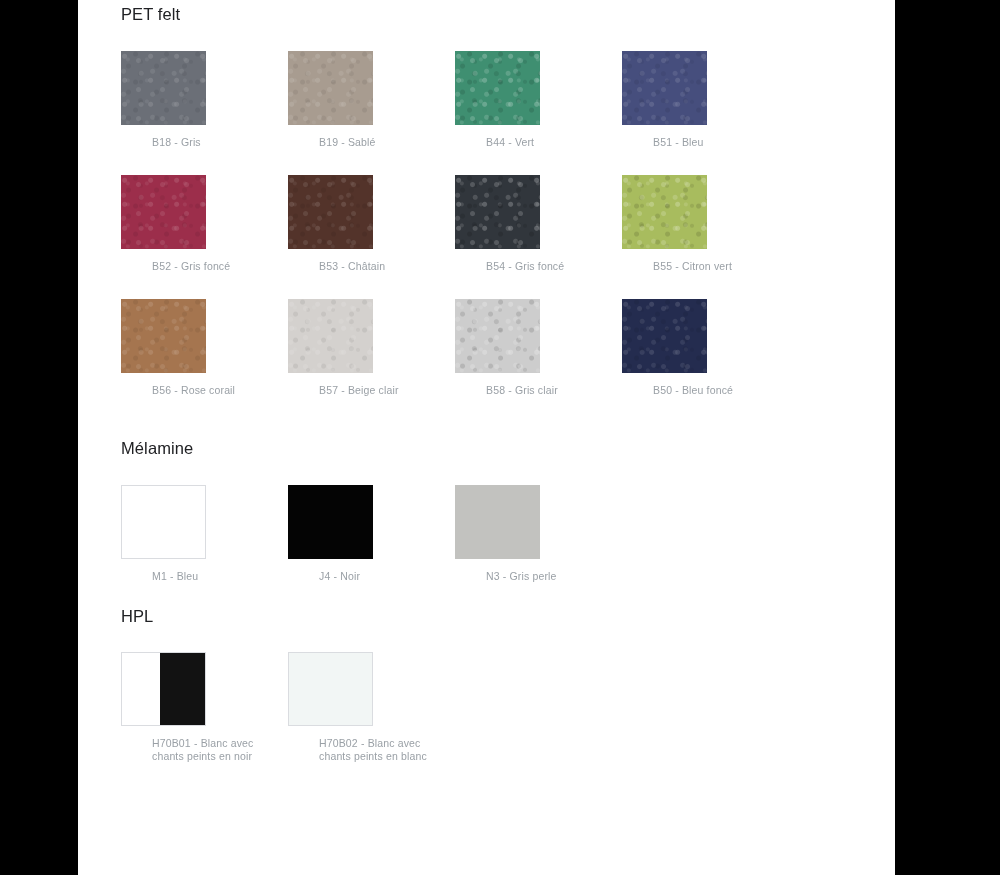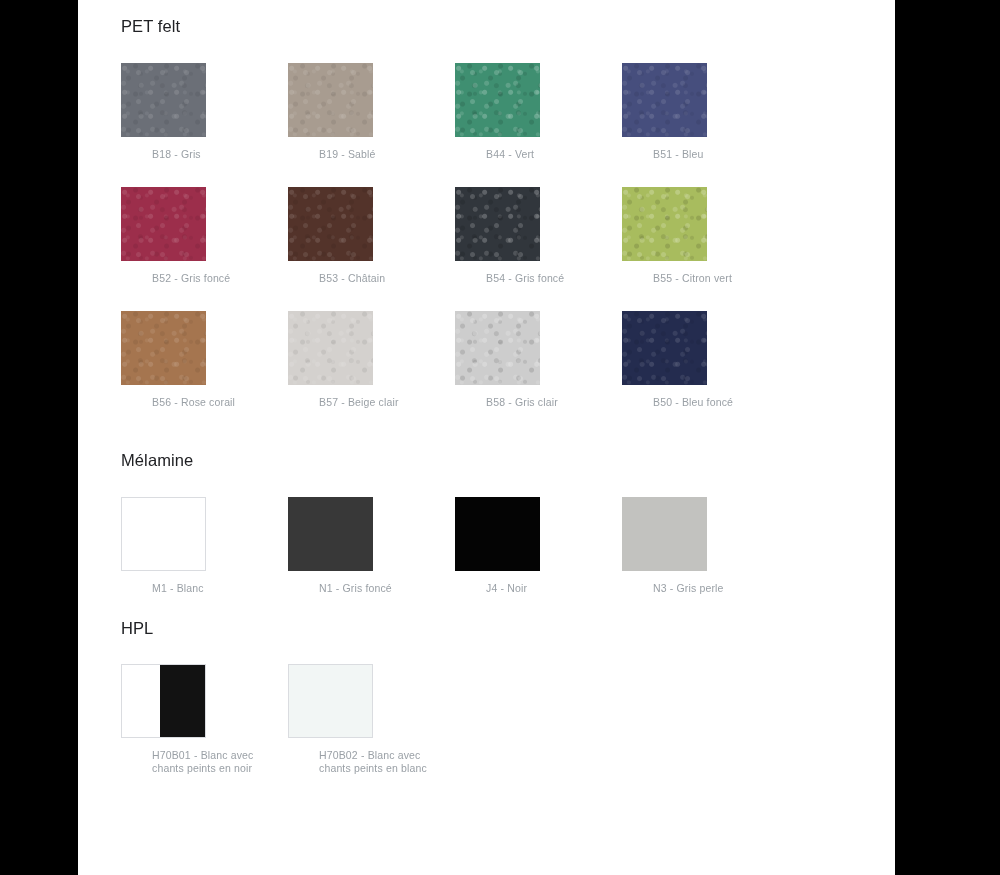--- a/index.html
+++ b/index.html
@@ -43,21 +43,21 @@
   .section-title {
     font-size: 16.5px;
     font-weight: 400;
     color: #202124;
     letter-spacing: .1px;
     margin: 0;
     line-height: 1.2;
   }
 
   
-  .section.first .section-title { padding-top: 17px; }
+  .section.first .section-title { padding-top: 5px; }
   .section.melamine .section-title { padding-top: 42px; }
   .section.hpl .section-title { padding-top: 24px; }
 
   .grid {
     display: flex;
     flex-wrap: wrap;
     margin-top: 0;
   }
 
   .swatch-cell {
@@ -180,25 +180,21 @@
               <div class="swatch-label">B50 - Bleu foncé</div>
             </div>
           </div>
       </section>
 
       <section class="section melamine">
         <h2 class="section-title">Mélamine</h2>
         <div class="grid first-row" id="grid-1">
             <div class="swatch-cell">
               <div class="swatch bordered" style="background: rgb(255, 255, 255);"></div>
-              <div class="swatch-label">M1 - Blanc</div>
-            </div>
-            <div class="swatch-cell">
-              <div class="swatch" style="background: rgb(56, 56, 56);"></div>
-              <div class="swatch-label">N1 - Gris foncé</div>
+              <div class="swatch-label">M1 - Bleu</div>
             </div>
             <div class="swatch-cell">
               <div class="swatch" style="background: rgb(4, 4, 4);"></div>
               <div class="swatch-label">J4 - Noir</div>
             </div>
             <div class="swatch-cell">
               <div class="swatch" style="background: rgb(194, 194, 191);"></div>
               <div class="swatch-label">N3 - Gris perle</div>
             </div>
           </div>

